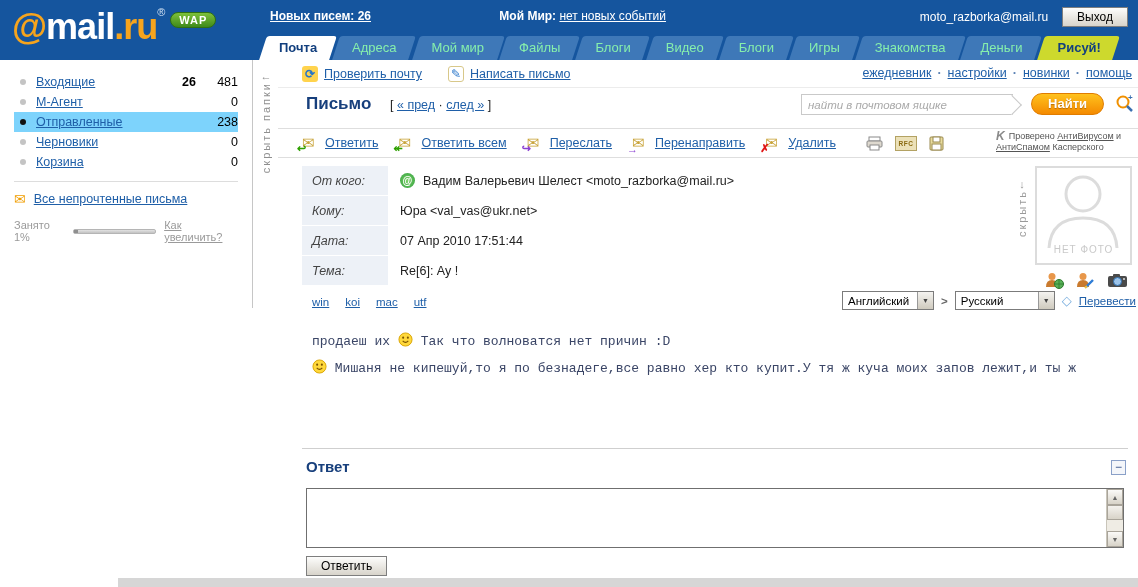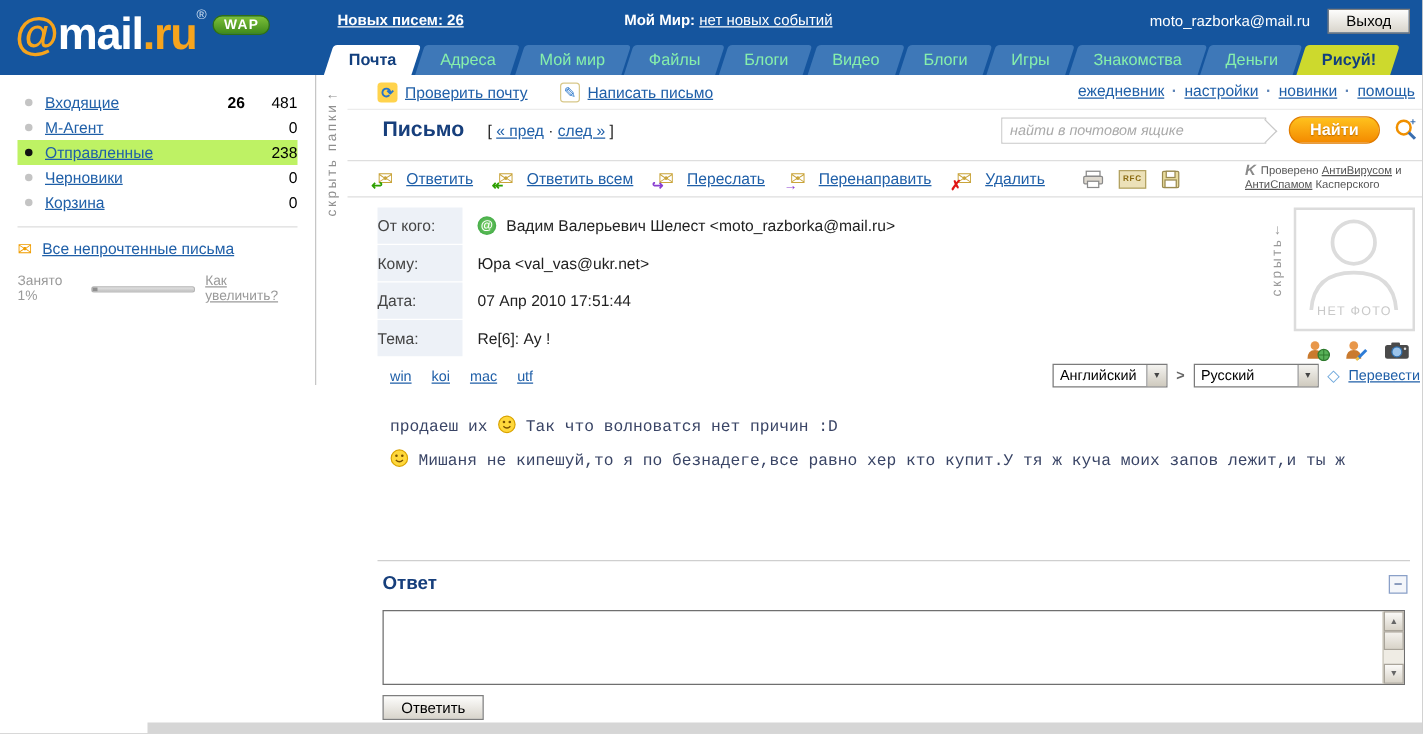--- a/index.html
+++ b/index.html
@@ -32,21 +32,21 @@
   .tab.paint::before { background:#cdd92d; }
 
   
   .sidebar { position:absolute; left:0; top:60px; width:253px; height:248px; border-right:1px solid #c6c6c6; padding:12px 14px 0 14px; font-size:12.5px; }
   .lnk { color:#1f5fa8; text-decoration:underline; cursor:pointer; }
   .sb-head { display:flex; align-items:baseline; margin-bottom:8px; }
   .sb-title { font-size:15px; font-weight:bold; }
   .sb-col { width:42px; text-align:right; color:#9a9a9a; font-size:10px; }
   .sb-col:first-of-type { margin-left:auto; }
   .folder-row { display:flex; align-items:center; height:20px; padding-left:6px; }
-  .folder-row.selected { background:#bef264; }
+  .folder-row.selected { background:#7dd3fc; }
   .bullet { width:6px; height:6px; border-radius:50%; background:#c4c4c4; margin-right:10px; flex:none; }
   .folder-row.selected .bullet { background:#111; }
   .f-new { width:42px; text-align:right; font-weight:bold; color:#000; margin-left:auto; }
   .f-total { width:42px; text-align:right; color:#000; }
   .f-new { margin-left:auto; }
   .sb-sep { border:none; border-top:1px solid #ddd; margin:9px 0 9px 0; }
   .sb-unread { display:flex; align-items:center; gap:8px; }
   .env-orange { color:#f09d00; font-size:14px; }
   .sb-quota { display:flex; align-items:center; gap:8px; margin-top:12px; font-size:11px; color:#9a9a9a; }
   .quota-bar { width:88px; height:5px; background:linear-gradient(#e2e2e2,#c2c2c2); border:1px solid #b5b5b5; border-radius:2px; position:relative; }
@@ -87,21 +87,21 @@
   .ov-red { color:#e01515; }
   .act-item { display:flex; align-items:center; gap:5px; }
   .act-icons { display:flex; align-items:center; gap:12px; margin-left:10px; }
   .rfc-box { display:inline-block; width:22px; height:15px; background:#ece1b8; border:1px solid #b3a263; font-size:6.5px; font-weight:bold; color:#8a6a10; text-align:center; line-height:14px; letter-spacing:.5px; }
   .kasp { position:absolute; right:2px; top:2px; width:140px; font-size:9px; line-height:11px; color:#555; }
   .kasp .klnk { color:#555; text-decoration:underline; cursor:pointer; }
   .kasp .kicon { float:left; margin-right:4px; color:#8a8a8a; font-weight:bold; font-style:italic; font-size:12px; }
 
   .m-headers { position:absolute; left:24px; top:106px; width:720px; font-size:12.5px; }
   .hdr-row { display:flex; align-items:stretch; height:29px; margin-bottom:1px; }
-  .hdr-label { width:68px; background:#edf1f7; color:#444; display:flex; align-items:center; flex:none; }
+  .hdr-label { width:86px; background:#edf1f7; color:#444; display:flex; align-items:center; padding-left:10px; flex:none;font-style:italic; }
   .hdr-value { display:flex; align-items:center; padding-left:12px; color:#222; gap:8px; }
   .agent-at { display:inline-block; width:15px; height:15px; border-radius:50%; background:radial-gradient(#7ed26a,#2f9e3c); color:#fff; font-size:10px; font-weight:bold; text-align:center; line-height:15px; }
 
   .photo-wrap { position:absolute; right:6px; top:106px; width:97px; height:99px; border:2px solid #dcdcdc; background:#fff; }
   .nophoto { position:absolute; left:0; right:0; bottom:8px; text-align:center; color:#c9c9c9; font-size:10px; letter-spacing:1px; }
   .photo-hide { position:absolute; right:110px; top:118px; color:#9a9a9a; font-size:11px; text-align:center; cursor:pointer; }
   .photo-icons { position:absolute; right:10px; top:212px; display:flex; gap:12px; align-items:center; }
 
   .m-enc { position:absolute; left:34px; top:236px; display:flex; gap:16px; font-size:11.5px; }
   .m-lang { position:absolute; right:2px; top:231px; display:flex; align-items:center; gap:7px; font-size:11.5px; }

